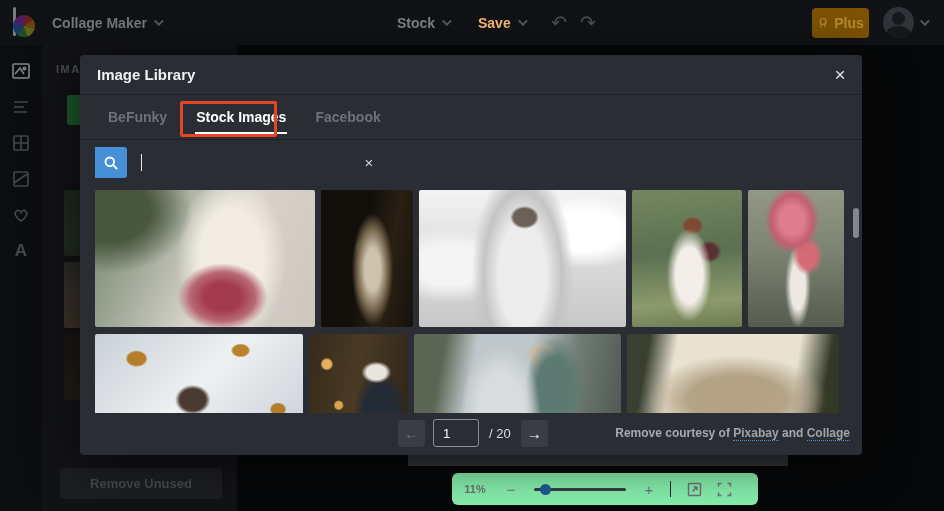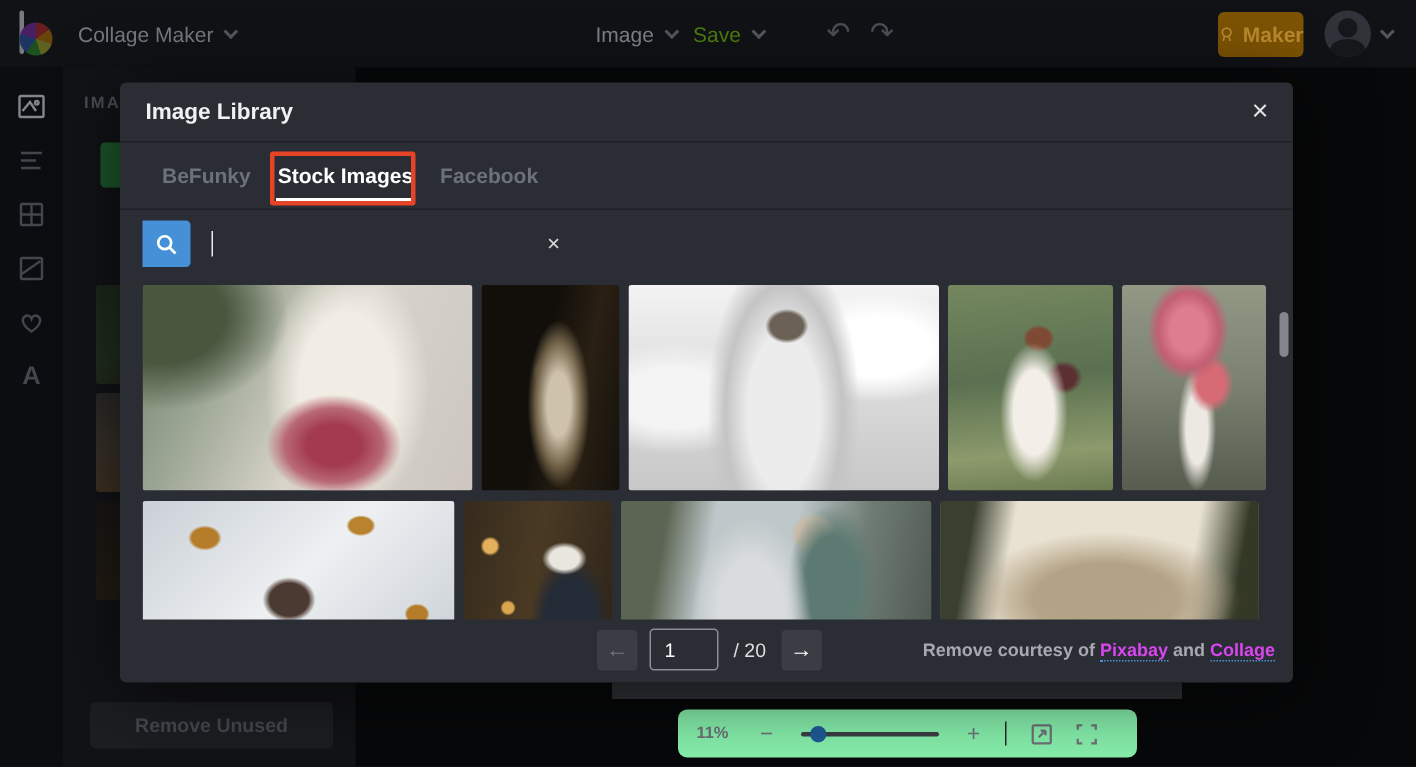--- a/index.html
+++ b/index.html
@@ -8,21 +8,21 @@
   #stage { position:relative; width:944px; height:511px; }
 
   
   #topbar { position:absolute; left:0; top:0; width:944px; height:45px; background:#101216; }
   .logo { position:absolute; left:10px; top:7px; width:30px; height:31px; opacity:.55; }
   .logo .stem { position:absolute; left:3px; top:0; width:3px; height:29px; background:#cfd2d6; border-radius:2px; }
   .logo .disc { position:absolute; left:3px; top:8px; width:22px; height:22px; border-radius:50%;
     background:conic-gradient(#d33 0 15%, #d80 15% 30%, #cc3 30% 45%, #3a3 45% 60%, #36c 60% 80%, #93c 80% 100%);
     filter:blur(.5px) brightness(.8); }
   .tb-item { position:absolute; top:0; height:45px; display:flex; align-items:center; gap:7px;
-    color:#75787e; font-size:14px; font-weight:400; }
+    color:#75787e; font-size:14px; font-weight:700; }
   .chev { width:7px; height:7px; border-right:2px solid #53565c; border-bottom:2px solid #53565c;
     transform:rotate(45deg) translateY(-2px); display:inline-block; }
   .tb-arrow { position:absolute; top:0; height:45px; display:flex; align-items:center;
     color:#4b4e54; font-size:19px; }
   #plus-btn { position:absolute; left:812px; top:8px; width:57px; height:30px; background:#7d5304;
     border-radius:4px; display:flex; align-items:center; justify-content:center; gap:5px;
     color:#b98a2e; font-size:14px; font-weight:700; }
   #avatar { position:absolute; left:883px; top:7px; width:31px; height:31px; border-radius:50%;
     background:#30333a; overflow:hidden; }
   #avatar .head { position:absolute; left:9px; top:5px; width:13px; height:13px; border-radius:50%; background:#16181c; }
@@ -65,21 +65,21 @@
 
   
   #modal { position:absolute; left:80px; top:55px; width:782px; height:400px; background:#2a2d34;
     border-radius:4px; box-shadow:0 6px 50px rgba(0,0,0,.65); }
   #m-header { height:40px; display:flex; align-items:center; padding-left:17px;
     border-bottom:1px solid #1e2026; }
   #m-title { color:#f0f1f3; font-size:15px; font-weight:700; }
   #m-close { position:absolute; right:8px; top:6px; width:28px; height:28px; display:flex;
     align-items:center; justify-content:center; color:#dfe1e4; font-size:19px; cursor:pointer; }
   #m-tabs { position:relative; height:45px; display:flex; align-items:center; padding-left:28px;
-    gap:18px; border-bottom:1px solid #1e2026; }
+    gap:29px; border-bottom:1px solid #1e2026; }
   .tab { position:relative; font-size:14px; font-weight:700; color:#6d717a; cursor:pointer; }
   .tab.active { color:#ffffff; }
   .tab.active::after { content:""; position:absolute; left:-1px; right:-1px; bottom:-9px; height:2px; background:#ffffff; }
   #tab-annotation { position:absolute; left:100px; top:6px; width:97px; height:36px;
     border:3px solid #e54427; border-radius:2px; pointer-events:none; }
 
   #m-searchrow { display:flex; margin:7px 0 0 15px; width:320px; height:31px; position:relative; }
   #search-input { width:288px; height:31px; background:#262930; border:1px solid #989ba1; border-right:none;
     border-radius:3px 0 0 3px; color:#ffffff; font-size:13px; font-weight:700; padding:0 30px 0 12px;
     font-family:"Liberation Sans",sans-serif; outline:none; }
@@ -153,56 +153,56 @@
   #m-footer { position:absolute; left:0; bottom:0; width:100%; height:44px; display:flex; align-items:center; }
   .pg-btn { width:27px; height:27px; border-radius:3px; background:#3a3d43; display:flex;
     align-items:center; justify-content:center; font-size:15px; cursor:pointer; }
   #pg-prev { margin-left:318px; color:#75787e; }
   #pg-next { color:#ffffff; }
   #pg-input { width:46px; height:28px; margin-left:8px; background:transparent; border:1px solid #8b8e94;
     border-radius:3px; color:#ffffff; font-size:13px; padding-left:9px;
     font-family:"Liberation Sans",sans-serif; outline:none; }
   #pg-total { margin:0 10px; color:#dcdee1; font-size:13px; }
   #credits { margin-left:auto; margin-right:12px; font-size:12px; font-weight:700; color:#a6a9af; }
-  #credits a { color:#d946ef; text-decoration:none; border-bottom:1px dotted #4a90d9; cursor:pointer; }
+  #credits a { color:#a3a3a3; text-decoration:none; border-bottom:1px dotted #4a90d9; cursor:pointer; }
 </style>
 </head>
 <body>
 
 <div id="stage">
 
   <div id="topbar">
     <div class="logo">
       <div class="stem"></div>
         <div class="disc"></div>
     </div>
     <div class="tb-item" style="left:52px;">
       <span>Collage Maker</span>
       <span class="chev"></span>
     </div>
     <div class="tb-item" style="left:397px;color:#7e8187;">
-      <span>Image</span>
+      <span>Stock</span>
       <span class="chev"></span>
     </div>
-    <div class="tb-item" style="left:462px;color:#4d7c0f;">
+    <div class="tb-item" style="left:478px;color:#fdba74;">
       <span>Save</span>
       <span class="chev"></span>
     </div>
     <div class="tb-arrow" style="left:551px;">
       <span>↶</span>
     </div>
     <div class="tb-arrow" style="left:580px;">
       <span>↷</span>
     </div>
     <div id="plus-btn">
       <svg width="12" height="12" viewBox="0 0 12 12">
         <circle cx="6" cy="4.5" r="3" fill="none" stroke="#b98a2e" stroke-width="1.2"></circle>
         <path d="M4.5 7.2 L3.6 10.5 M7.5 7.2 L8.4 10.5" stroke="#b98a2e" stroke-width="1.2" fill="none"></path>
       </svg>
-      <span>Maker</span>
+      <span>Plus</span>
     </div>
     <div id="avatar">
       <div class="head"></div>
         <div class="body"></div>
     </div>
     <span class="chev" style="position:absolute;left:920px;top:19px;"></span>
   </div>
 
   <div id="rail">
     <div class="rail-ic active">

